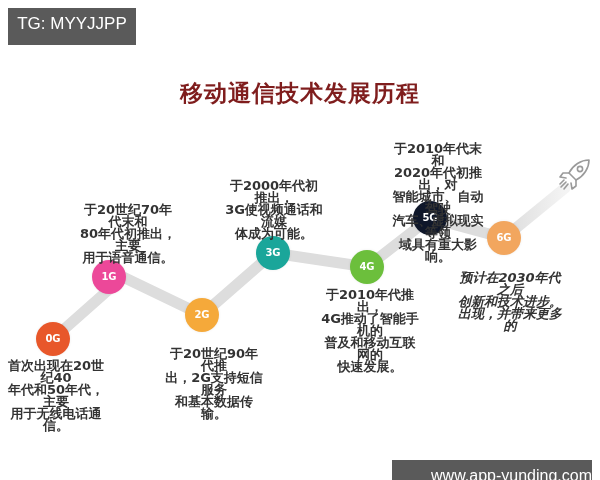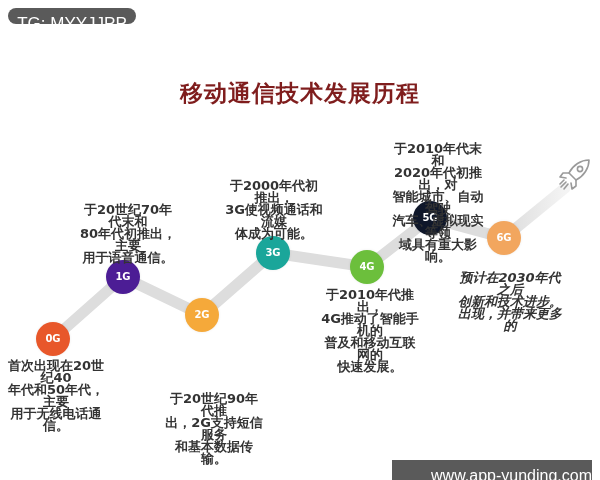--- a/index.html
+++ b/index.html
@@ -5,21 +5,21 @@
   html, body { margin: 0; padding: 0; }
   body {
     width: 600px; height: 480px; position: relative; overflow: hidden;
     background: #ffffff;
     font-family: "DejaVu Sans", "Liberation Sans", sans-serif;
   }
   .watermark {
     position: absolute; background: #5a5a5a; color: #ffffff;
     font-family: "Liberation Sans", sans-serif;
   }
-  .wm-top { left: 8px; top: 8px; width: 128px; height: 16px; font-size: 17px; line-height: 32px; text-align: center; border-radius: 11px; }
+  .wm-top { left: 8px; top: 8px; width: 128px; height: 37px; font-size: 17px; line-height: 32px; text-align: center; }
   .wm-bottom { left: 392px; top: 460px; width: 200px; height: 44px; font-size: 16px; line-height: 32px; text-align: right; }
   .title {
     position: absolute; left: 0; width: 600px; top: 78px; text-align: center;
     font-size: 23px; font-weight: bold; color: #7f1d1d; letter-spacing: 1px;
   }
   svg.track { position: absolute; left: 0; top: 0; }
   .node {
     position: absolute; width: 34px; height: 34px; border-radius: 50%;
     color: #ffffff; font-size: 10px; font-weight: bold; text-align: center;
     line-height: 34px; box-shadow: 0 0 3px rgba(0,0,0,0.08);
@@ -42,38 +42,38 @@
     <linearGradient id="fade" x1="0" y1="0" x2="1" y2="0">
       <stop offset="0" stop-color="#dcdcdc"></stop>
       <stop offset="1" stop-color="#f4f4f4"></stop>
     </linearGradient>
   </defs>
   <polyline points="53,339 123,277 202,315 273,253 367,267 430,218 504,238" fill="none" stroke="#dddddd" stroke-width="11" stroke-linejoin="round" stroke-linecap="round"></polyline>
   <line x1="504" y1="238" x2="565" y2="188" stroke="url(#fade)" stroke-width="11" stroke-linecap="round"></line>
 </svg>
 
 <div class="node" style="left:36px;top:322px;background:#e8572a;"><span>0G</span></div>
-<div class="node" style="left:106px;top:260px;background:#4c1d95;"><span>1G</span></div>
+<div class="node" style="left:92px;top:260px;background:#ec4899;"><span>1G</span></div>
 <div class="node" style="left:185px;top:298px;background:#f5a93a;"><span>2G</span></div>
 <div class="node" style="left:256px;top:236px;background:#1aa69a;"><span>3G</span></div>
 <div class="node" style="left:350px;top:250px;background:#6cbf3c;"><span>4G</span></div>
 <div class="node" style="left:413px;top:201px;background:#0f172a;"><span>5G</span></div>
 <div class="node" style="left:487px;top:221px;background:#f2a65e;"><span>6G</span></div>
 
 <div class="desc" style="left:6px;top:360px;width:100px;">
   <div>首次出现在20世纪40</div>
   <div>年代和50年代，主要</div>
   <div>用于无线电话通信。</div>
 </div>
 <div class="desc" style="left:78px;top:204px;width:100px;">
   <div>于20世纪70年代末和</div>
   <div>80年代初推出，主要</div>
   <div>用于语音通信。</div>
 </div>
-<div class="desc" style="left:164px;top:348px;width:100px;margin-top:45px;">
+<div class="desc" style="left:164px;top:348px;width:100px;">
   <div>于20世纪90年代推</div>
   <div>出，2G支持短信服务</div>
   <div>和基本数据传输。</div>
 </div>
 <div class="desc" style="left:224px;top:180px;width:100px;">
   <div>于2000年代初推出，</div>
   <div>3G使视频通话和流媒</div>
   <div>体成为可能。</div>
 </div>
 <div class="desc" style="left:320px;top:289px;width:100px;">

